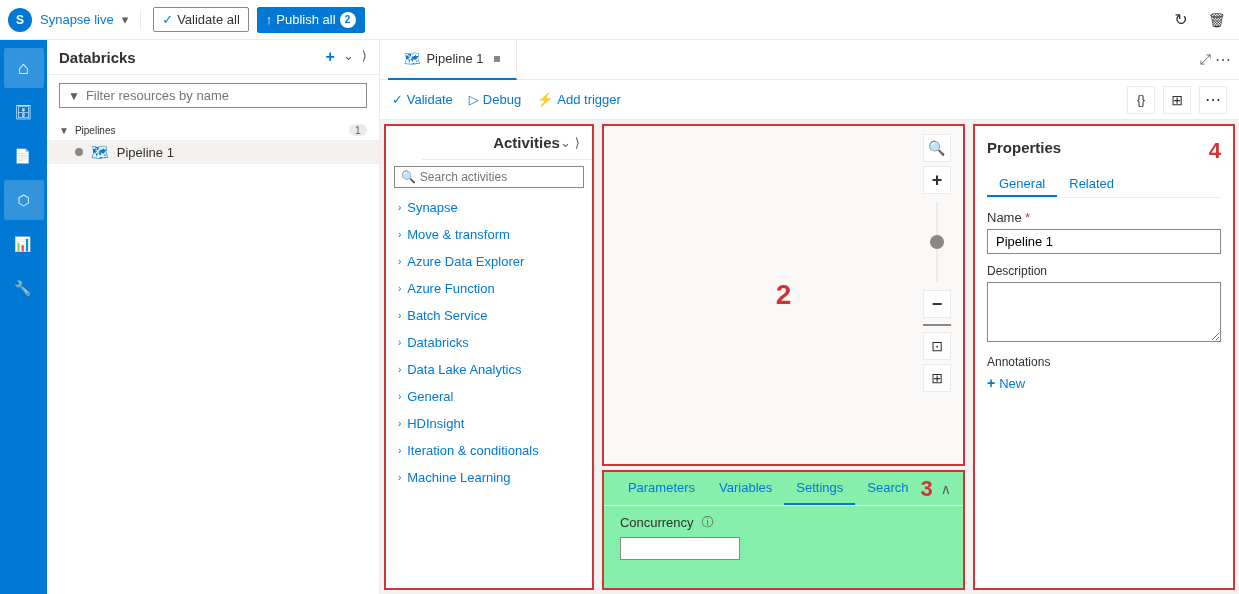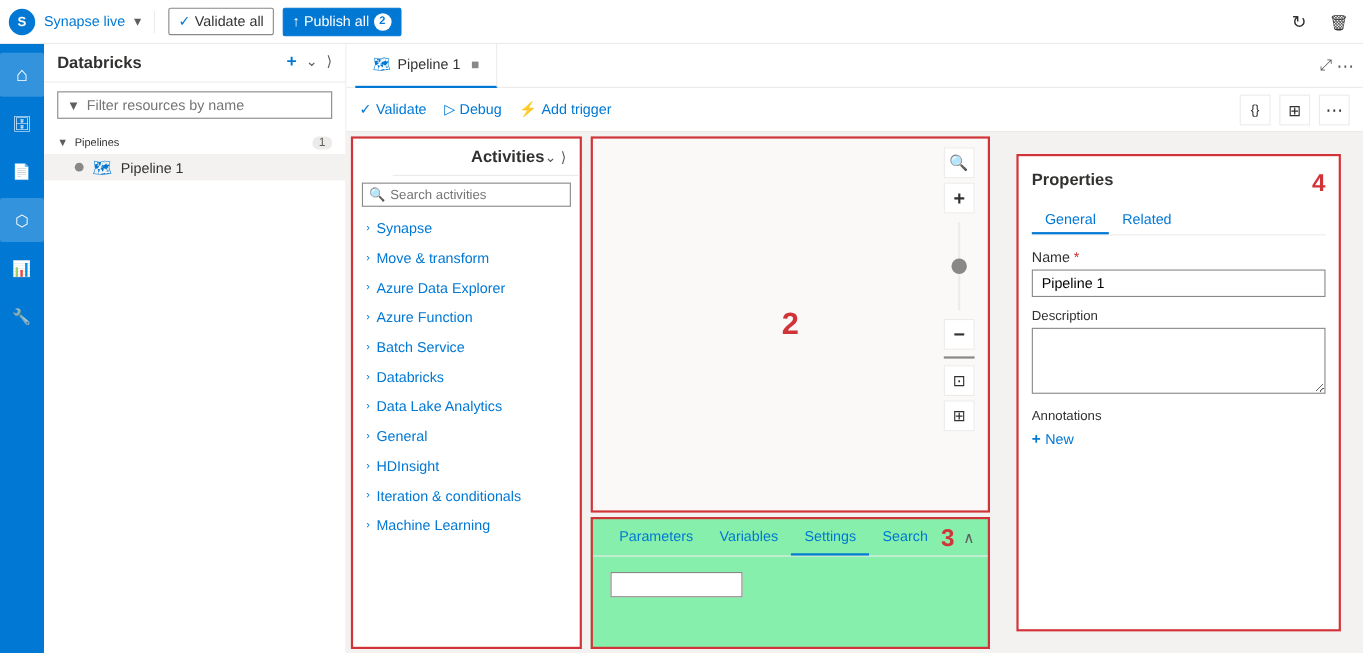--- a/index.html
+++ b/index.html
@@ -174,22 +174,22 @@
     .concurrency-label { font-size: 13px; color: #323130; }
     .info-icon { font-size: 12px; color: #605e5c; cursor: pointer; }
     .concurrency-input {
       border: 1px solid #8a8886; padding: 3px 6px; font-size: 13px;
       width: 120px; outline: none;
     }
     .collapse-btn { cursor: pointer; font-size: 14px; color: #605e5c; }
 
     
     .properties-panel {
-      width: 295px; background: #fff; border: 2px solid #d13438;
-      margin: 20px; display: flex; flex-direction: column; padding: 12px;
+      width: 262px; background: #fff; border: 2px solid #d13438;
+      margin: 4px; display: flex; flex-direction: column; padding: 12px;
     }
     .properties-title { font-size: 15px; font-weight: 600; color: #323130; margin-bottom: 8px; }
     .properties-tabs { display: flex; gap: 0; border-bottom: 1px solid #edebe9; margin-bottom: 12px; }
     .prop-tab {
       padding: 4px 12px; cursor: pointer; color: #0078d4; font-size: 13px;
       border-bottom: 2px solid transparent;
     }
     .prop-tab.active { border-bottom: 2px solid #0078d4; font-weight: 500; }
     .field-label { font-size: 12px; color: #323130; margin-bottom: 4px; }
     .required { color: #d13438; }
@@ -405,20 +405,24 @@
               <div class="bottom-tab">
                 <span>Search</span>
               </div>
             </div>
             <div style="display:flex;align-items:center;gap:8px;">
               <span style="color:#d13438;font-size:22px;font-weight:bold;">3</span>
               <span class="collapse-btn">∧</span>
             </div>
           </div>
           <div class="bottom-content">
+            <div class="concurrency-row">
+              <span class="concurrency-label">Concurrency</span>
+              <span class="info-icon">ⓘ</span>
+            </div>
             <input type="text" class="concurrency-input" style="margin-top: 6px;">
           </div>
         </div>
       </div>
 
       <div class="properties-panel">
         <div style="display:flex;align-items:center;justify-content:space-between;margin-bottom:8px;">
           <span class="properties-title">Properties</span>
           <span style="color:#d13438;font-size:22px;font-weight:bold;">4</span>
         </div>

